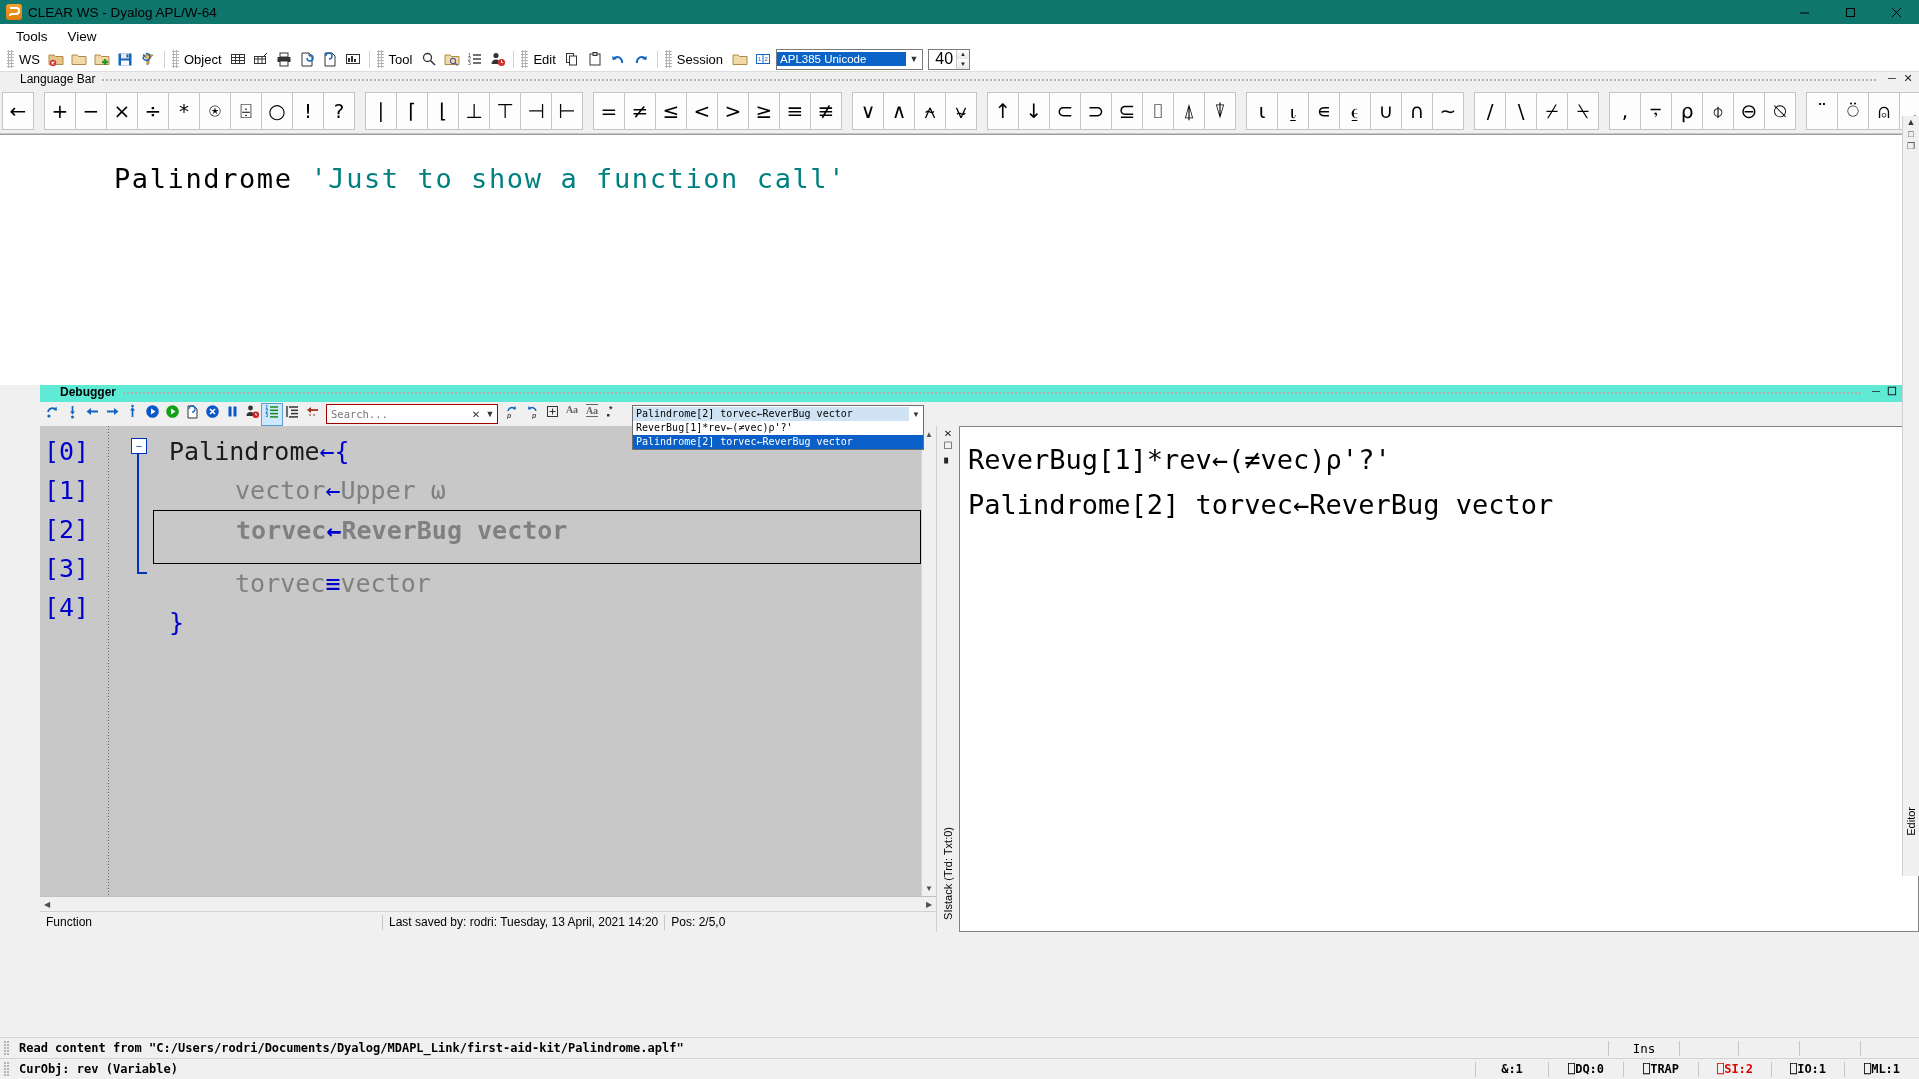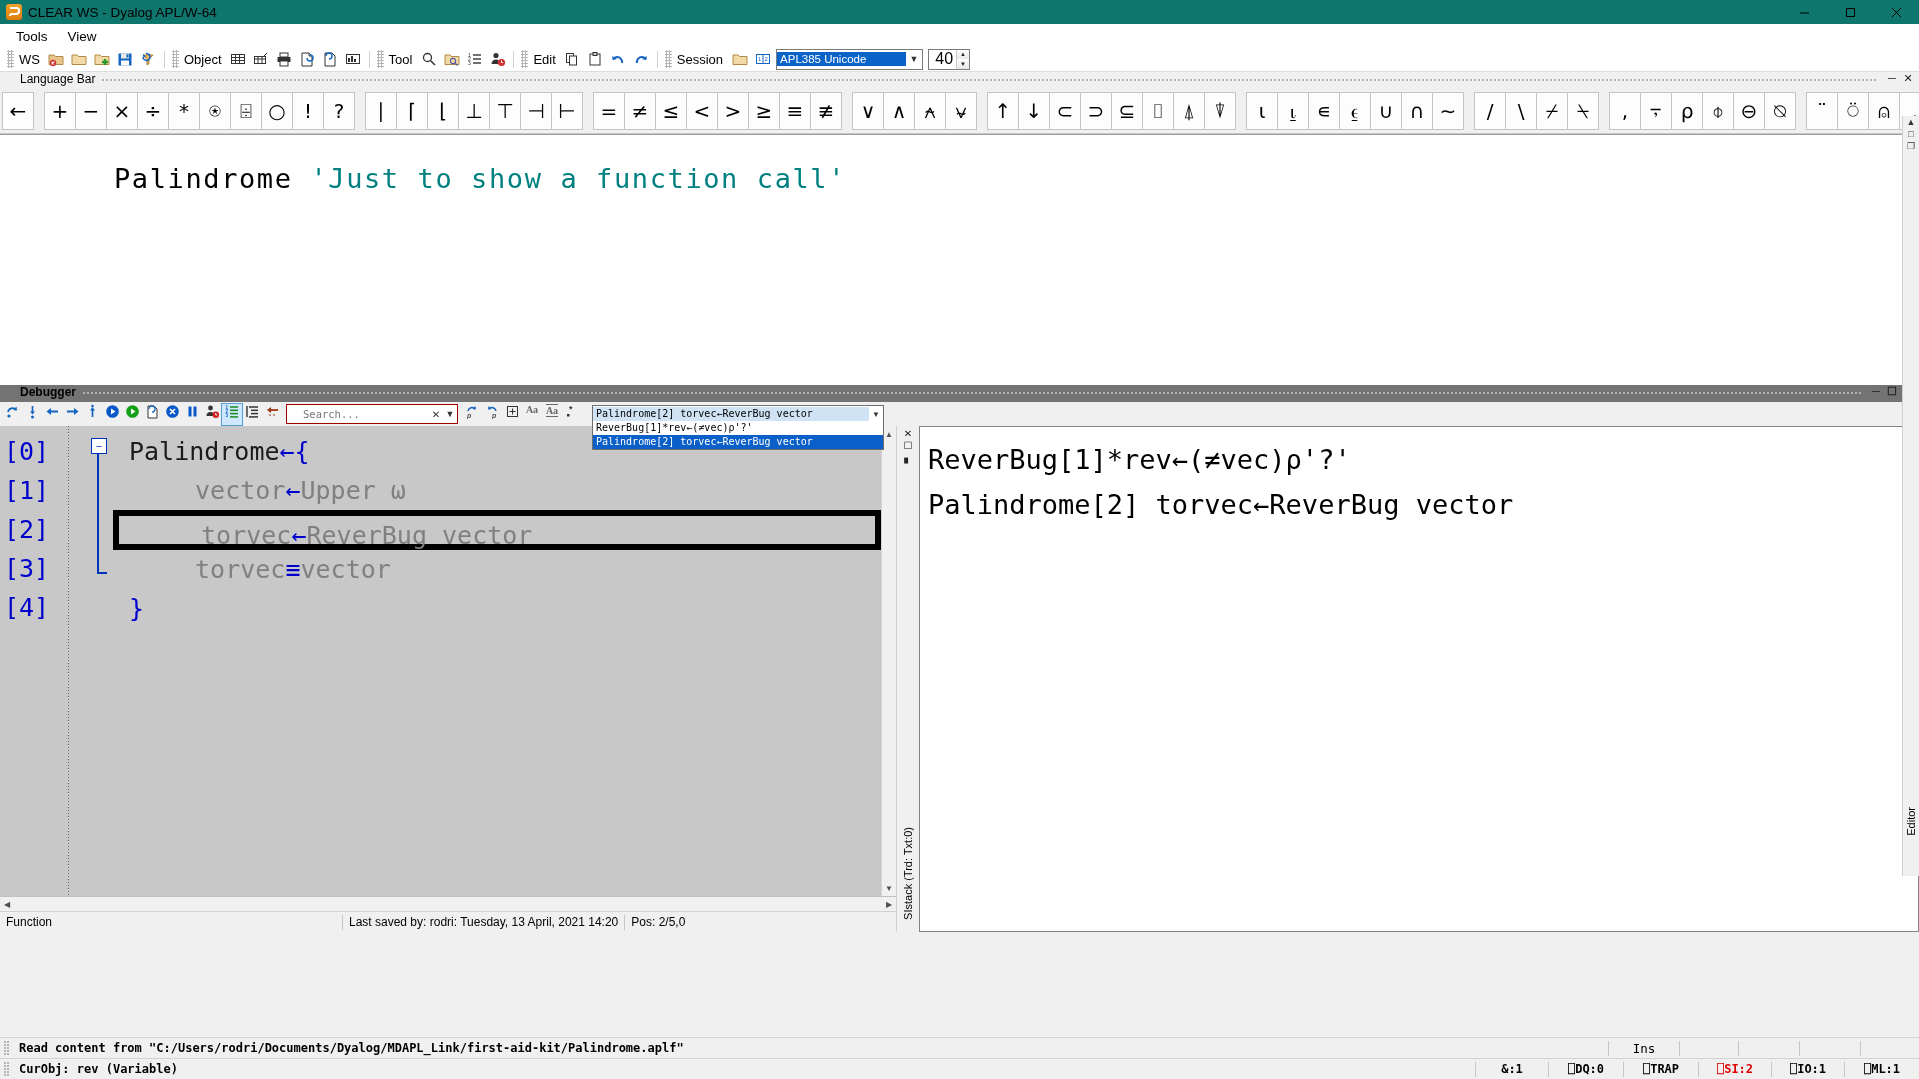--- a/index.html
+++ b/index.html
@@ -99,31 +99,31 @@
   .sess-name { color:#000; }
   .sess-str { color:#008080; }
   .vscroll {
     position:absolute; right:0; top:0; width:16px; bottom:0; background:#f0f0f0; border-left:1px solid #dcdcdc;
     display:flex; flex-direction:column;
   }
   .vsb-arrow { height:16px; display:flex; align-items:center; justify-content:center; font-size:8px; color:#505050; background:#f0f0f0;}
   .vsb-track { flex:1; }
 
   
-  .dbg-wrap { background:#737373; position:relative; }
+  .dbg-wrap { background:#5eead4; position:relative;margin-left:40px; }
   .dbg-toolbar {
     height:24px; display:flex; align-items:center; padding-left:2px; background:#f0f0f0;
   }
   .dtbtn { width:20px; height:21px; display:inline-flex; align-items:flex-start; justify-content:center;font-weight:bold; }
   .dtbtn.active { background:#cde8ff; outline:1px solid #5a9fd4; }
   .searchbox {
     width: 170px; height:18px; border:1px solid #a00000; background:#fff; display:flex; align-items:center;
     margin: 0 4px; font-size:11.5px;
   }
-  .searchbox .sinput { flex:1; color:#767676; padding-left:16px; font-family:"DejaVu Sans Mono", monospace; font-size:10.5px;}
+  .searchbox .sinput { flex:1; color:#767676; padding-left:4px; font-family:"DejaVu Sans Mono", monospace; font-size:10.5px;}
   .searchbox .sx { width:14px; text-align:center; color:#333; font-size:10px; }
   .searchbox .sv { width:14px; text-align:center; color:#333; font-size:9px; }
 
   
   .stackbox-wrap { position:relative; margin-left: 10px; }
   .stackbox {
     width: 290px; height:16px; border:1px solid #6e6e6e; background:#fff;
     display:flex; align-items:center;
   }
   .stackbox .sbval {
@@ -151,21 +151,21 @@
     text-align:left; padding-left:4px; line-height:39px; background:#c8c8c8;
   }
   .dotline { width:1px; background-image: linear-gradient(#666 50%, transparent 50%); background-size:1px 3px; }
   .gutter2 { width:44px; background:#c8c8c8; position:relative; }
   .codecol {
     flex:1; padding-top:6px; position:relative;
     font-family:"DejaVu Sans Mono","Liberation Mono", monospace; font-size:25px; line-height:39px;
     white-space:pre; background:#c8c8c8;
   }
   .code-line { position:relative; height:39px; }
-  .code-line.current { border:6px solid #000000; box-sizing:border-box; height:40px; }
+  .code-line.current { border:1px solid #000000; box-sizing:border-box; height:54px;font-weight:bold; }
   .c-name { color:#1a1a1a; }
   .c-var { color:#808080; }
   .c-blue { color:#0000cc; }
   .fold-box {
     position:absolute; left:22px; top:12px; width:14px; height:14px; background:#fff;
     border:1px solid #0033bb; display:flex; align-items:center; justify-content:center;
     font-size:11px; color:#0033bb; line-height:1; z-index:3;
   }
   .fold-line { position:absolute; left:28px; top:26px; width:2px; height:122px; background:#0033bb; }
   .fold-foot { position:absolute; left:28px; top:146px; width:10px; height:2px; background:#0033bb; }

